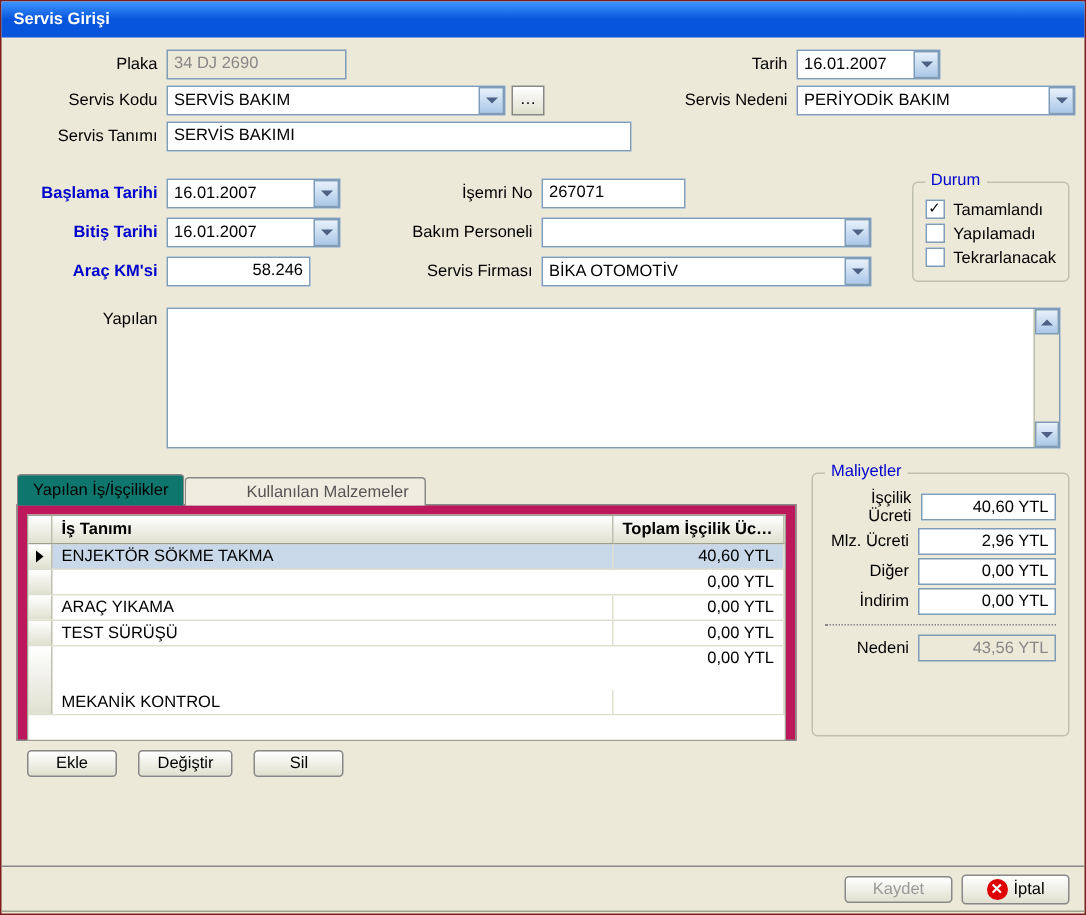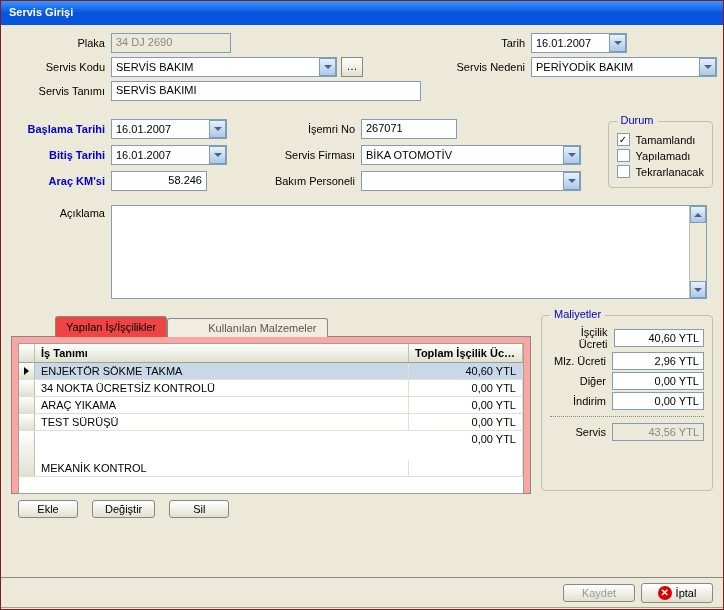--- a/index.html
+++ b/index.html
@@ -21,23 +21,23 @@
 .chk-row { display: flex; align-items: center; margin: 3px 0; gap: 6px; }
 .chk { width: 13px; height: 13px; border: 1px solid #7f9db9; background: #fff; display: flex; align-items: center; justify-content: center; font-size: 10px; line-height: 10px; }
 .textarea { width: 596px; height: 94px; border: 1px solid #7f9db9; background: #fff; display: flex; }
 .ta-inner { flex: 1; }
 .ta-scroll { width: 17px; background: #ece9d8; border-left: 1px solid #c0c0b0; display: flex; flex-direction: column; justify-content: space-between; }
 .scroll-btn { height: 17px; background: linear-gradient(to bottom, #e8f1fb, #abc8e8); border: 1px solid #7f9db9; display: flex; align-items: center; justify-content: center; }
 .chev-up { width: 0; height: 0; border-left: 4px solid transparent; border-right: 4px solid transparent; border-bottom: 4px solid #4d6185; }
 
 .tabs { display: flex; position: relative; top: 1px; z-index: 2; }
 .tab { border: 1px solid #888; border-bottom: none; background: linear-gradient(to bottom, #fff, #ece9d8); padding: 3px 10px; border-radius: 3px 3px 0 0; margin-right: 0; }
-.tab.active { background: #ef4444; padding-top: 4px; position: relative; margin-left: 44px; }
+.tab.active { background: #0f766e; padding-top: 4px; position: relative; }
 .tab.inactive { background: #f0ede0; color: #555; margin-top: 2px; padding-left: 40px; }
-.tab-panel { border: 1px solid #888; background: #fca5a5; height: 158px; padding: 6px; }
+.tab-panel { border: 1px solid #888; background: #be185d; height: 158px; padding: 6px; }
 .grid { border: 1px solid #a0a090; background: #fff; width: 100%; }
 .grid-hdr { display: flex; background: linear-gradient(to bottom, #fff, #e0e0d0); border-bottom: 1px solid #a0a090; }
 .grid-hdr .gh { padding: 3px 6px; font-weight: bold; border-right: 1px solid #c0c0b0; }
 .grid-row { display: flex; border-bottom: 1px solid #e0e0d0; }
 .grid-row .gc { padding: 2px 6px; border-right: 1px solid #e0e0d0; overflow: hidden; white-space: nowrap; }
 .grid-row.selected { background: #c8d8e8; }
 .grid-row .indicator { width: 16px; border-right: 1px solid #c0c0b0; display: flex; align-items: center; justify-content: center; background: linear-gradient(to bottom, #fff, #e0e0d0); }
 .grid-empty { height: 16px; background: #fff; }
 .btn-row { display: flex; gap: 14px; margin-top: 6px; }
 .btn { border: 1px solid #888; background: linear-gradient(to bottom, #fff, #e0e0d0); border-radius: 3px; padding: 2px 12px; min-width: 60px; text-align: center; cursor: pointer; }
@@ -131,32 +131,32 @@
           <div class="lbl blue">Araç KM'si</div>
           <div class="input" style="width:96px; text-align:right;">58.246</div>
         </div>
       </div>
       <div style="width:330px;">
         <div class="row">
           <div class="lbl" style="width:96px;">İşemri No</div>
           <div class="input" style="width:96px;">267071</div>
         </div>
         <div class="row" style="margin-top:6px;">
+          <div class="lbl" style="width:96px;">Bakım Personeli</div>
+          <div class="select" style="width:220px;">
+            <span></span>
+            <div class="sel-btn">
+                <div class="chev"></div>
+              </div>
+          </div>
+        </div>
+        <div class="row" style="margin-top:6px;">
           <div class="lbl" style="width:96px;">Servis Firması</div>
           <div class="select" style="width:220px;">
             <span>BİKA OTOMOTİV</span>
-            <div class="sel-btn">
-                <div class="chev"></div>
-              </div>
-          </div>
-        </div>
-        <div class="row" style="margin-top:6px;">
-          <div class="lbl" style="width:96px;">Bakım Personeli</div>
-          <div class="select" style="width:220px;">
-            <span></span>
             <div class="sel-btn">
                 <div class="chev"></div>
               </div>
           </div>
         </div>
       </div>
       <div style="flex:1;">
         <div class="fieldset">
           <div class="legend">Durum</div>
           <div class="chk-row">
@@ -169,21 +169,21 @@
           </div>
           <div class="chk-row">
             <div class="chk"></div>
             <span>Tekrarlanacak</span>
           </div>
         </div>
       </div>
     </div>
 
     <div class="row" style="margin-top:10px; align-items:flex-start;">
-      <div class="lbl" style="padding-top:2px;">Açıklama</div>
+      <div class="lbl" style="padding-top:2px;">Yapılan</div>
       <div class="textarea">
         <div class="ta-inner"></div>
         <div class="ta-scroll">
           <div class="scroll-btn">
               <div class="chev-up"></div>
             </div>
           <div class="scroll-btn">
               <div class="chev"></div>
             </div>
         </div>
@@ -205,21 +205,20 @@
             </div>
             <div class="grid-row selected">
               <div class="indicator">
                   <div class="arrow-r"></div>
                 </div>
               <div class="gc" style="width:374px;">ENJEKTÖR SÖKME TAKMA</div>
               <div class="gc" style="flex:1; text-align:right;">40,60 YTL</div>
             </div>
             <div class="grid-row">
               <div class="indicator"></div>
-              <div class="gc" style="width:374px;">34 NOKTA ÜCRETSİZ KONTROLÜ</div>
               <div class="gc" style="flex:1; text-align:right;">0,00 YTL</div>
             </div>
             <div class="grid-row">
               <div class="indicator"></div>
               <div class="gc" style="width:374px;">ARAÇ YIKAMA</div>
               <div class="gc" style="flex:1; text-align:right;">0,00 YTL</div>
             </div>
             <div class="grid-row">
               <div class="indicator"></div>
               <div class="gc" style="width:374px;">TEST SÜRÜŞÜ</div>
@@ -253,21 +252,21 @@
           <div class="cost-row">
             <div class="cost-lbl">Diğer</div>
             <div class="cost-val">0,00 YTL</div>
           </div>
           <div class="cost-row">
             <div class="cost-lbl">İndirim</div>
             <div class="cost-val">0,00 YTL</div>
           </div>
           <div class="divider-dot"></div>
           <div class="cost-row">
-            <div class="cost-lbl">Servis</div>
+            <div class="cost-lbl">Nedeni</div>
             <div class="cost-val ro">43,56 YTL</div>
           </div>
         </div>
       </div>
     </div>
 
   </div>
 
   <div class="bottom-bar">
     <div class="btn disabled" style="min-width:72px;">Kaydet</div>

